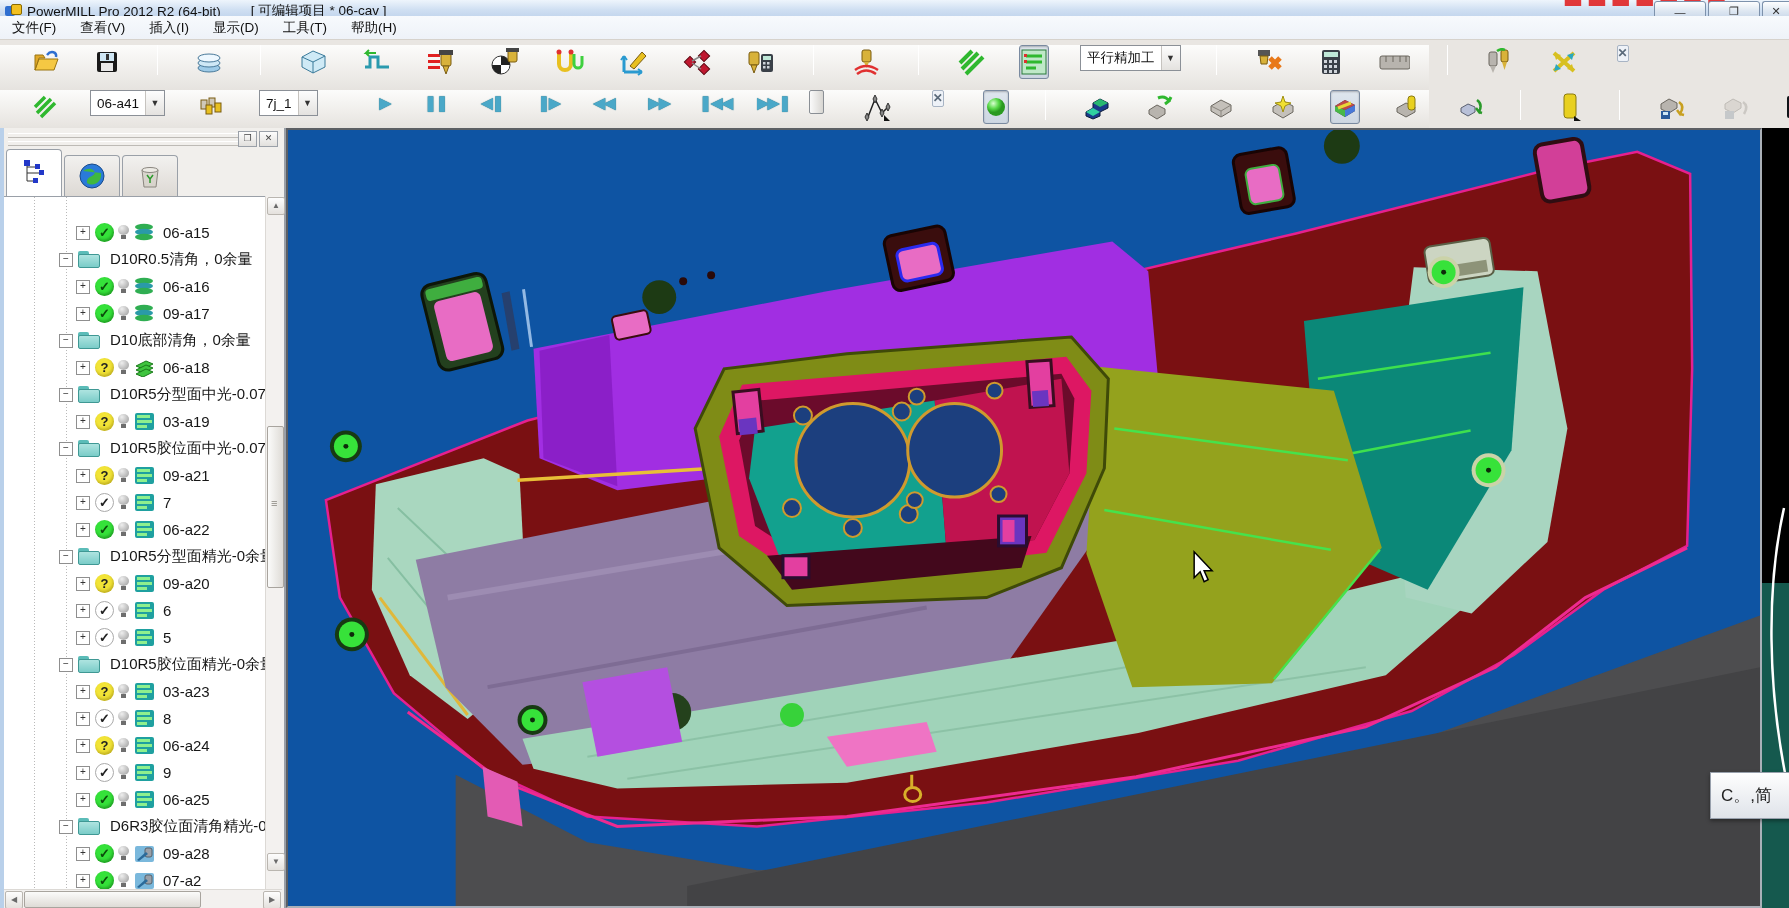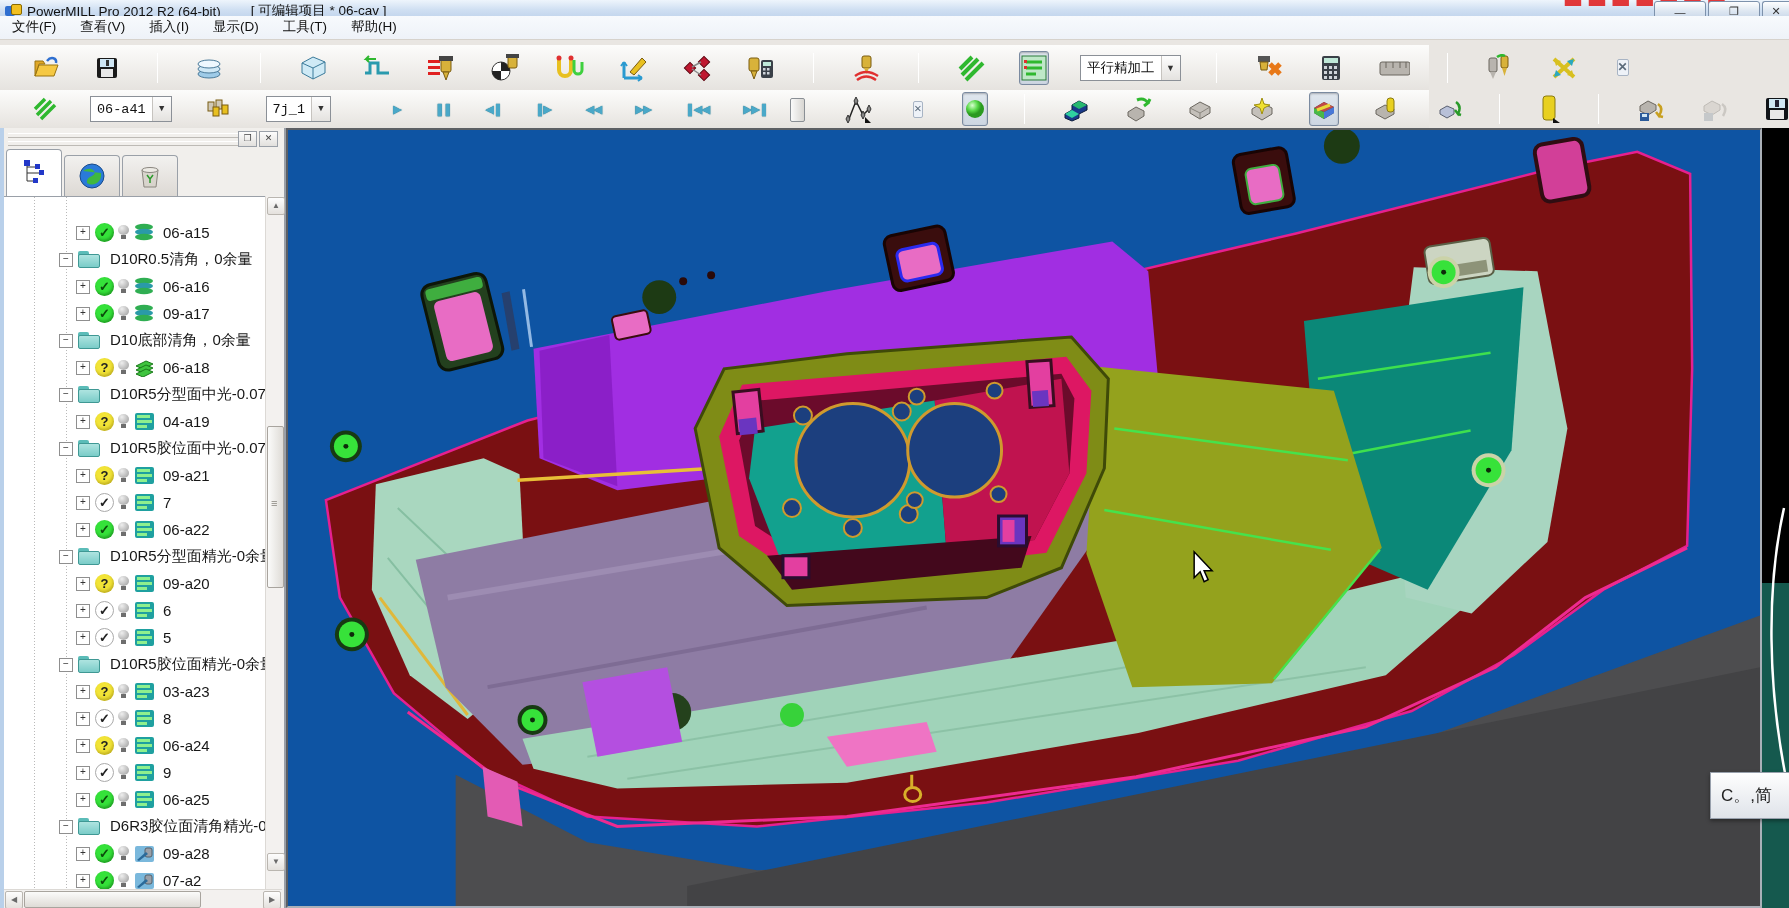--- a/index.html
+++ b/index.html
@@ -16,27 +16,27 @@
   .title-project{margin-left:30px;}
   .winbtns{position:absolute;right:0;top:1px;display:flex;}
   .wbtn{width:50px;height:19px;margin-left:2px;border:1px solid #7d92ac;border-radius:3px;
     background:linear-gradient(#fdfefe,#dfe8f2 45%,#c2d2e6);display:flex;align-items:center;justify-content:center;
     font-size:11px;color:#333;}
   .wbtn.cut{width:26px;border-right:none;border-radius:3px 0 0 3px;}
   .watermark{position:absolute;left:1563px;top:-18px;width:200px;height:26px;overflow:hidden;
     color:#e01818;font-weight:bold;font-size:24px;letter-spacing:4px;opacity:.85;}
   
   .menubar{position:absolute;left:0;top:16px;width:1789px;height:23px;background:linear-gradient(#f7fafd,#eef2f8);
-    border-bottom:1px solid #d6d2cc;display:flex;font-size:13.5px;color:#111;}
+    border-bottom:1px solid #d6d2cc;display:flex;align-items:center;font-size:13.5px;color:#111;}
   .menu-item{padding:2px 12px;}
   
   .tb{position:absolute;left:0;width:1429px;background:linear-gradient(#fcfcfb,#efedea 60%,#e6e3df);
-    display:flex;align-items:center;border-bottom:1px solid #cfccc7;gap:30px;}
+    display:flex;border-bottom:1px solid #cfccc7;gap:30px;}
   .tb1{top:45px;height:45px;}
-  .tb2{top:90px;height:38px;font-family:Liberation Mono, monospace;}
+  .tb2{top:90px;height:38px;}
   .sep{width:1px;height:30px;background:#c2beb8;border-right:1px solid #fff;margin:0 5px;}
   .tbtn{width:32px;height:32px;margin:0 1px;display:flex;align-items:center;justify-content:center;border:1px solid transparent;border-radius:3px;}
   .tbtn.small{width:24px;height:24px;}
   .tbtn.pressed{border:1px solid #7a8aa0;background:linear-gradient(#dfe6ee,#cdd6e2);box-shadow:inset 0 1px 2px rgba(0,0,0,.25);}
   .combo{height:24px;background:#fff;border:1px solid #8b9097;display:flex;align-items:center;
     font-size:13.5px;color:#111;}
   .combo .ct{flex:1;padding:0 6px;white-space:nowrap;overflow:hidden;}
   .combo .ca{width:18px;height:100%;display:flex;align-items:center;justify-content:center;
     background:linear-gradient(#fdfdfd,#e4e2df);border-left:1px solid #c6c3bf;font-size:9px;color:#333;}
   .glyphbtn{font-size:15px;color:#4aa8c8;font-weight:bold;letter-spacing:-1px;
@@ -570,21 +570,21 @@
           <span class="st query">?</span>
           <span class="bulb"></span>
           <span class="tpi"><svg width="21" height="19">
               <rect x="1" y="1" width="19" height="17" rx="2" fill="#1fa0a0"></rect>
               <g fill="#8ef08e">
                 <rect x="3" y="3" width="13" height="3"></rect>
                 <rect x="3" y="8" width="15" height="3"></rect>
                 <rect x="3" y="13" width="10" height="3"></rect>
               </g>
             </svg></span>
-          <span>04-a19</span>
+          <span>03-a19</span>
         </div>
         <div class="trow">
           <span class="pad-f"></span>
           <span class="exp-box">−</span>
           <span class="folder-ic"></span>
           <span>D10R5胶位面中光-0.07余</span>
         </div>
         <div class="trow">
           <span class="pad-i"></span>
           <span class="exp-box">+</span>

